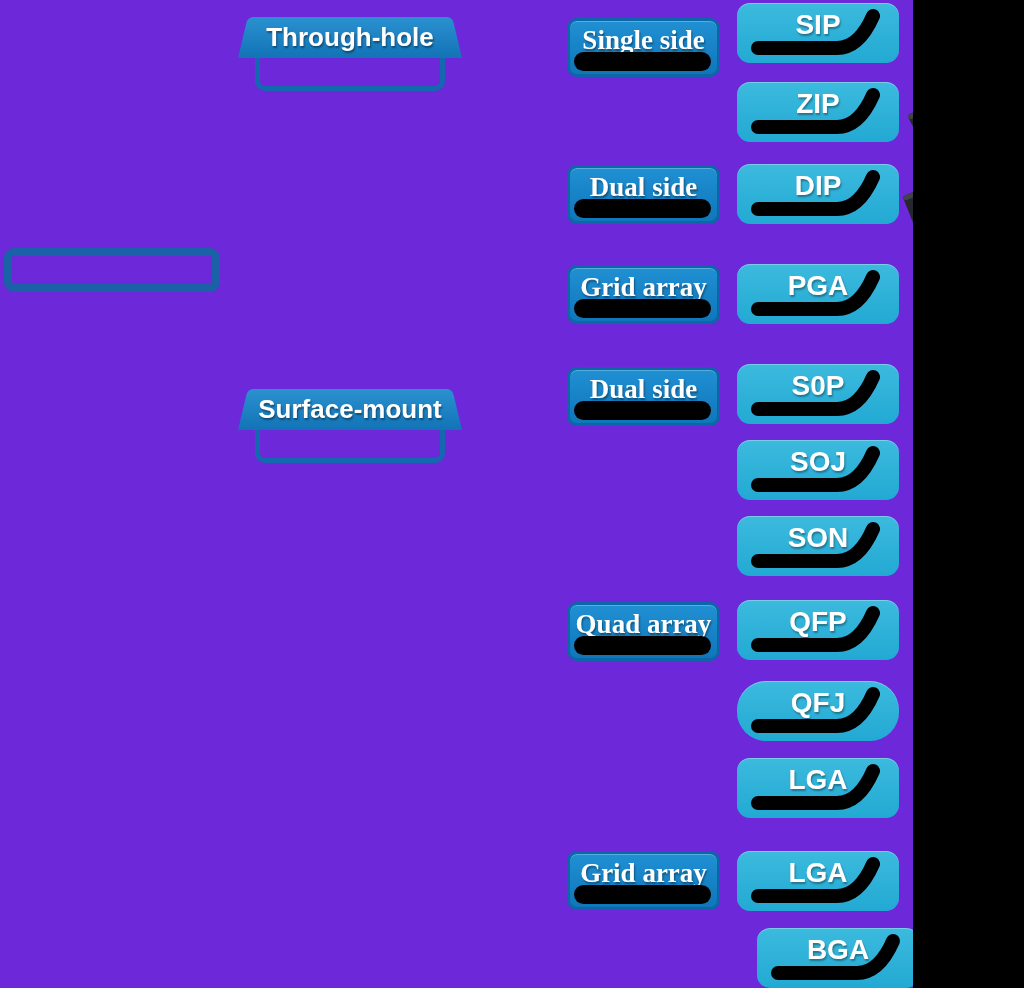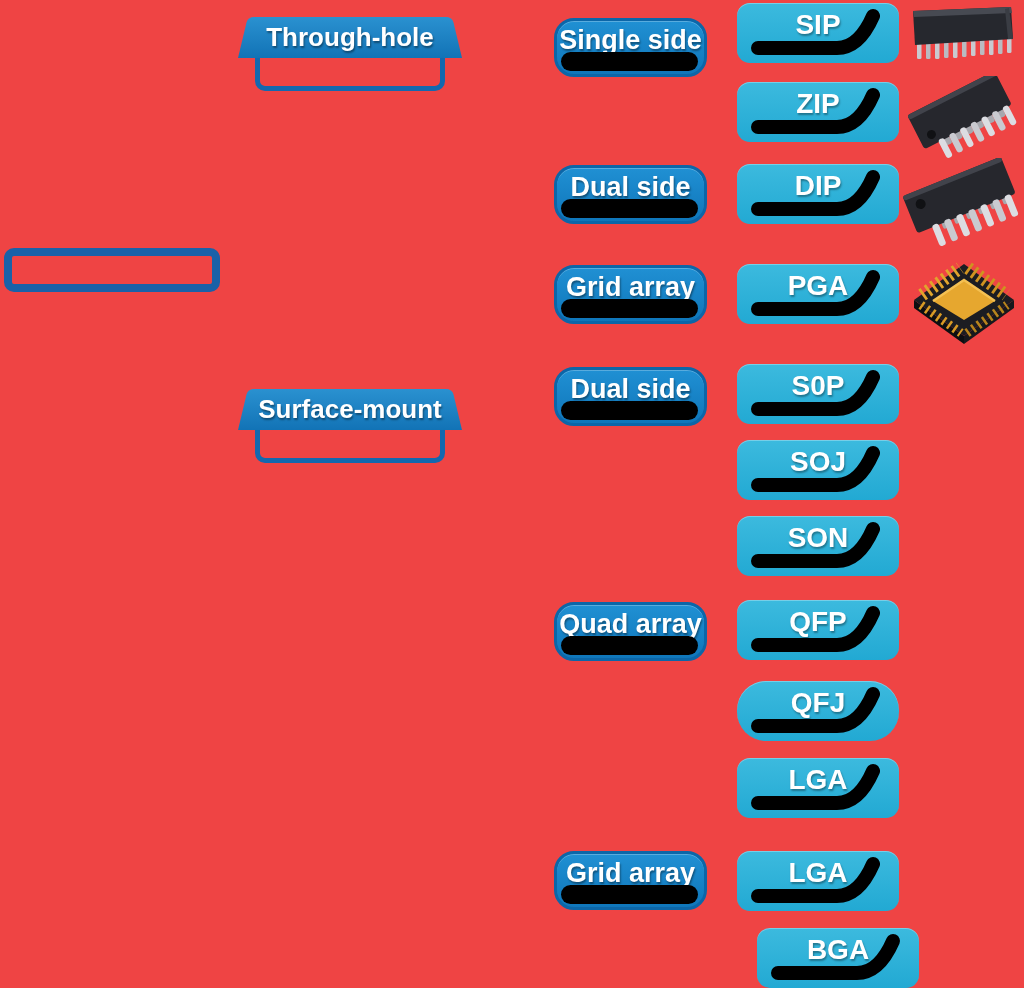--- a/index.html
+++ b/index.html
@@ -1,17 +1,17 @@
 <!DOCTYPE html>
 <html><head>
 <meta charset="utf-8">
 <style>
   html,body{margin:0;padding:0;background:#000;}
   .stage{
-    position:relative;width:1024px;height:988px;background:#ef4444;overflow:hidden;
+    position:relative;width:913px;height:988px;background:#6d28d9;overflow:hidden;
     font-family:"Liberation Sans","DejaVu Sans",sans-serif;
     text-align:right;
   }
   
   .root-box{
     position:absolute;left:4px;top:248px;width:216px;height:44px;
     box-sizing:border-box;border:8px solid #1a61a8;border-radius:10px;background:transparent;
   }
   
   .banner{position:absolute;width:224px;height:76px;}
@@ -21,24 +21,25 @@
     display:flex;align-items:center;justify-content:center;
     color:#fff;font-size:26px;font-weight:600;letter-spacing:0;
     text-shadow:1px 2px 2px rgba(0,0,0,.4);
   }
   .banner-rect{
     position:absolute;left:17px;top:29px;width:190px;height:45px;z-index:1;
     box-sizing:border-box;border:5px solid #1468af;border-radius:10px;background:transparent;
   }
   
   .cat{
-    position:absolute;left:554px;width:153px;height:59px;
-    box-sizing:border-box;border:3px solid #0c66a8;border-radius:20px;
+    position:absolute;left:567px;width:153px;height:59px;
+    box-sizing:border-box;border:3px solid #0c66a8;border-radius:10px;
     background:linear-gradient(180deg,#2090d3,#0f76ba);
     box-shadow:inset 0 1px 0 rgba(255,255,255,.25);
+    font-family:Liberation Serif, serif;
   }
   .cat::after{
     content:"";position:absolute;left:4px;right:6px;bottom:3px;height:19px;
     background:#000;border-radius:10px;
   }
   .cat-label{
     position:absolute;left:0;top:0;width:100%;height:38px;
     display:flex;align-items:center;justify-content:center;
     color:#fff;font-size:27px;font-weight:600;
     text-shadow:1px 2px 2px rgba(0,0,0,.4);

